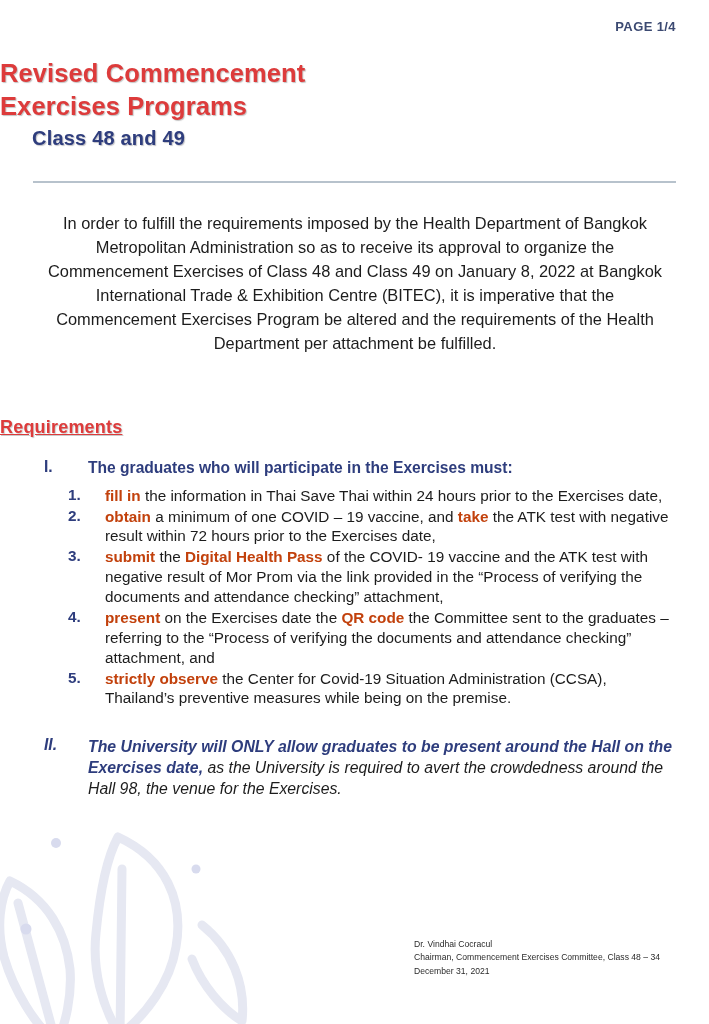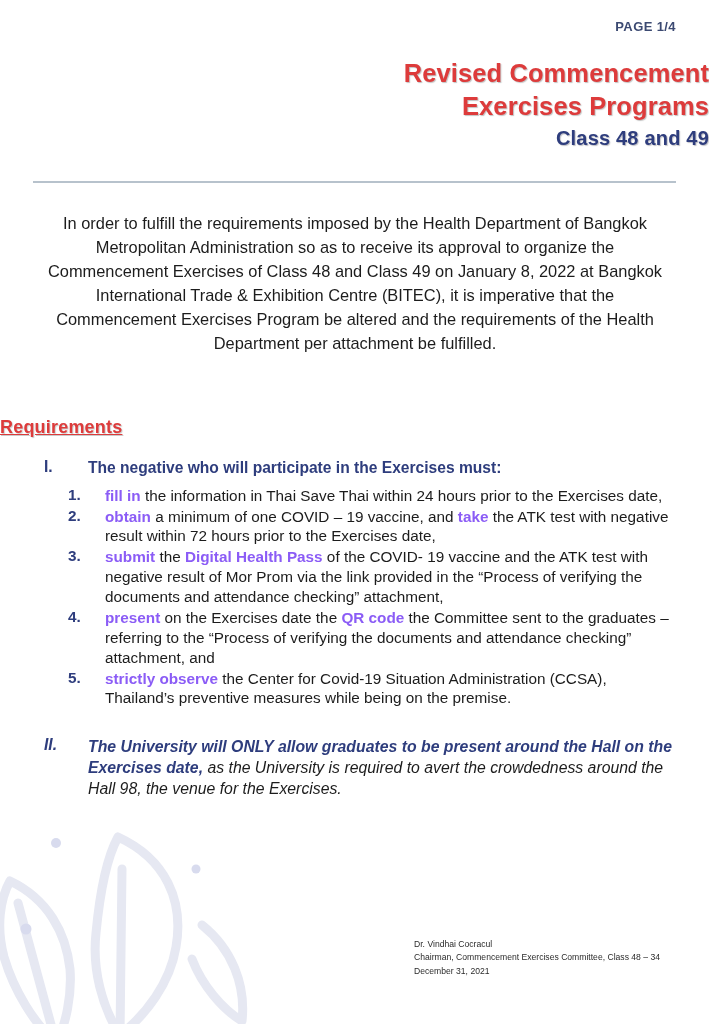--- a/index.html
+++ b/index.html
@@ -43,21 +43,21 @@
     color: #3c4a72;
     z-index: 2;
   }
 
   
   .title-block {
     position: absolute;
     top: 57px;
     left: 0;
     right: 0;
-    text-align: right;
+    text-align: left;
     z-index: 2;
   }
   .title-main {
     font-size: 25.5px;
     font-weight: bold;
     color: #dd3b3b;
     line-height: 1.28;
     letter-spacing: 0.1px;
     text-shadow: 1px 1px 1px rgba(120,120,120,0.45);
   }
@@ -161,21 +161,21 @@
     font-weight: bold;
     color: #2e3d7d;
   }
   .sub-text {
     font-size: 15.3px;
     line-height: 1.30;
     color: #1c1c1c;
   }
   .sub-text b,
   .roman-text b {
-    color: #8b5cf6;
+    color: #c2410c;
     font-weight: bold;
   }
 
   .section-two {
     margin-top: 28px;
     font-style: italic;
   }
   .section-two .roman-text {
     font-size: 15.8px;
     line-height: 1.33;
@@ -228,21 +228,21 @@
   <div class="divider"></div>
 
   <div class="intro">In order to fulfill the requirements imposed by the Health Department of Bangkok Metropolitan Administration so as to receive its approval to organize the Commencement Exercises of Class 48 and Class 49 on January 8, 2022 at Bangkok International Trade &amp; Exhibition Centre (BITEC), it is imperative that the Commencement Exercises Program be altered and the requirements of the Health Department per attachment be fulfilled.</div>
 
   <div class="req-heading">Requirements</div>
 
   <div class="content">
 
     <div class="roman-item">
       <span class="roman-marker">I.</span>
-      <div class="roman-text">The negative who will participate in the Exercises must:</div>
+      <div class="roman-text">The graduates who will participate in the Exercises must:</div>
     </div>
 
     <div class="sub-list">
 
       <div class="sub-item">
         <span class="sub-marker">1.</span>
         <div class="sub-text"><b>fill in</b><span> the information in Thai Save Thai within 24 hours prior to the Exercises date,</span></div>
       </div>
 
       <div class="sub-item">

